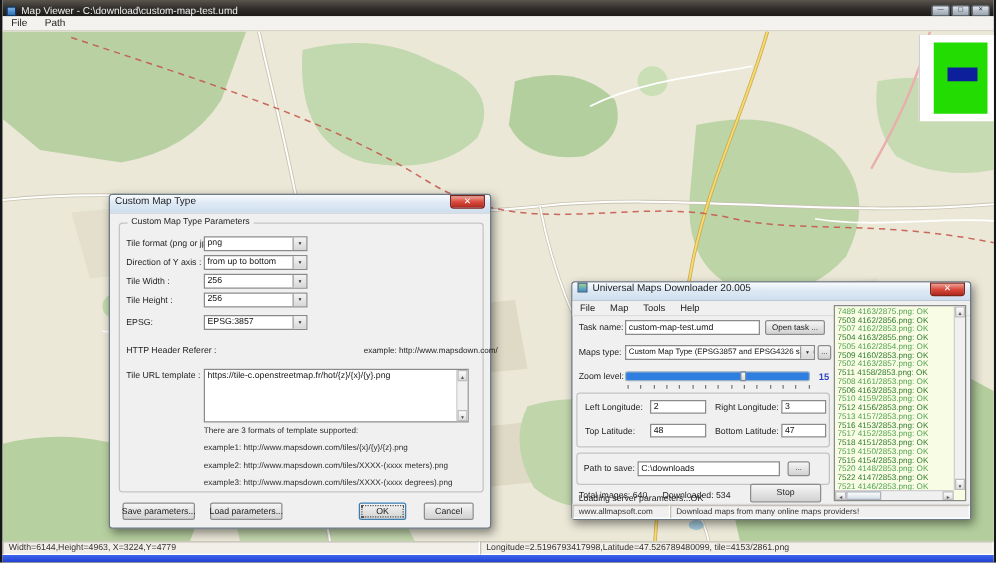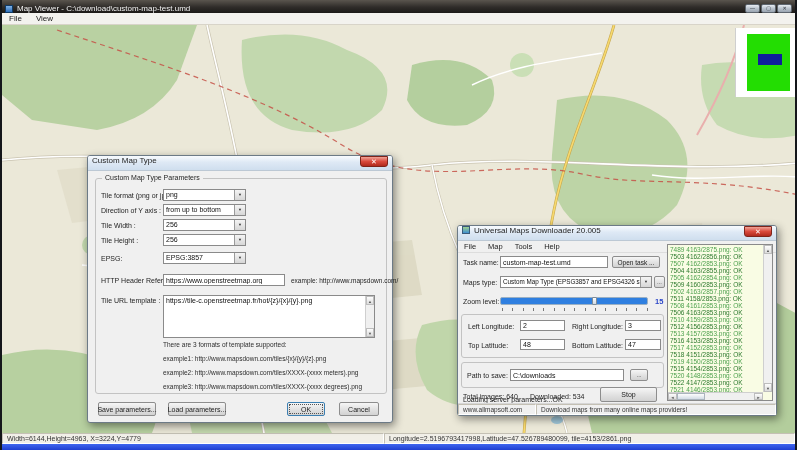--- a/index.html
+++ b/index.html
@@ -111,21 +111,21 @@
     <span>Map Viewer - C:\download\custom-map-test.umd</span>
     <span class="cap-btns">
       <span class="cap-btn">—</span>
       <span class="cap-btn">▢</span>
       <span class="cap-btn">✕</span>
     </span>
   </div>
 
   <div class="mw-menubar">
     <span>File</span>
-    <span>View</span>
+    <span>Path</span>
   </div>
 
   <div class="mw-map">
     <svg width="797" height="408" viewBox="0 0 797 408">
       <rect x="0" y="0" width="797" height="408" fill="#ebe8d8"></rect>
       <g opacity="0.9">
         <polygon points="55,145 160,135 175,185 70,198" fill="#e2decb"></polygon>
         <polygon points="290,225 410,215 420,270 300,282" fill="#ddd9c4"></polygon>
         <polygon points="610,205 700,198 706,242 618,250" fill="#e4e0cd"></polygon>
         <polygon points="340,320 430,312 436,360 348,368" fill="#ddd9c4"></polygon>
@@ -212,21 +212,20 @@
       <span class="arr">▼</span>
     </div>
 
     <span class="lbl" style="left:13px; top:99px;">EPSG:</span>
     <div class="combo" style="left:75px; top:96px; width:83px;">
       <span>EPSG:3857</span>
       <span class="arr">▼</span>
     </div>
 
     <span class="lbl" style="left:13px; top:121px;">HTTP Header Referer :</span>
-    <input class="inp" style="left: 75px; top: 118px; width: 122px;" value="https://www.openstreetmap.org">
     <span class="lbl" style="left:203px; top:121px; font-size:6.5px;">example: http://www.mapsdown.com/</span>
 
     <span class="lbl" style="left:13px; top:141px;">Tile URL template :</span>
     <div class="ta">
       <span>https://tile-c.openstreetmap.fr/hot/{z}/{x}/{y}.png</span>
       <div class="vsb">
         <div class="sa">▲</div>
         <div class="sa bot">▼</div>
       </div>
     </div>

